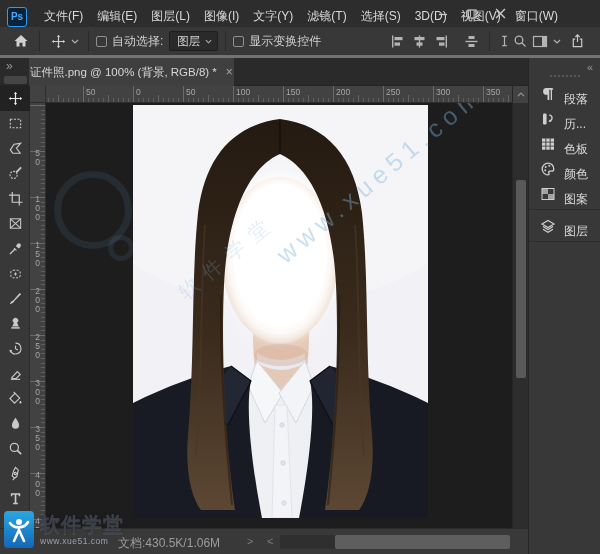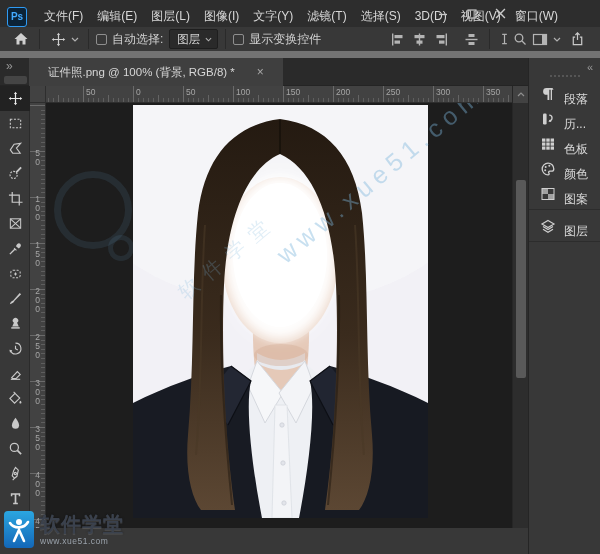--- a/index.html
+++ b/index.html
@@ -14,34 +14,34 @@
     border-bottom:1px solid #222;display:flex;align-items:center;}
   .ps-logo{width:20px;height:20px;margin-left:7px;border:1px solid #2f9bf4;border-radius:3px;
     background:#0c2337;color:#43aaff;font-size:10px;font-weight:bold;display:flex;
     align-items:center;justify-content:center;}
   .menu-items{display:flex;margin-left:10px;}
   .menu-item{font-size:12px;color:#d8d8d8;padding:0 7px;line-height:27px;white-space:nowrap;}
   .win-controls{position:absolute;left:428px;top:0;height:27px;display:flex;}
   .win-btn{width:29px;height:27px;display:flex;align-items:center;justify-content:center;}
   
   .optionsbar{position:absolute;left:0;top:27px;width:600px;height:31px;background:#383838;
-    border-bottom:7px solid #737373;display:flex;align-items:center;padding:0 12px 0 10px;}
+    border-bottom:3px solid #737373;display:flex;align-items:center;padding:0 12px 0 10px;}
   .ob-sep{width:1px;height:20px;background:#2a2a2a;margin:0 7px;flex:none;}
   .ob-ic{width:22px;height:22px;display:flex;align-items:center;justify-content:center;flex:none;}
   .checkbox{width:11px;height:11px;border:1px solid #8f8f8f;border-radius:2px;background:transparent;flex:none;margin-right:5px;}
   .ob-label{font-size:12px;color:#cfcfcf;white-space:nowrap;}
   .ob-select{display:flex;align-items:center;gap:5px;height:20px;margin-left:6px;padding:0 5px 0 7px;
     background:#2a2a2a;border:1px solid #1e1e1e;border-radius:2px;font-size:11.5px;color:#d3d3d3;}
   .ob-right{margin-left:auto;display:flex;align-items:center;}
   
   .tabbar{position:absolute;left:0;top:58px;width:530px;height:28px;background:#2a2a2a;border-bottom:1px solid #242424;}
   .tb-expander{position:absolute;left:6px;top:1px;font-size:12px;color:#969696;letter-spacing:-1px;}
   .tb-grip{position:absolute;left:4px;top:18px;width:23px;height:8px;background:#454545;border-radius:2px;}
   .doc-tab{position:absolute;left:29px;top:0;height:28px;display:flex;align-items:center;
-    background:#3f3f3f;padding:0 19px;gap:22px;}
+    background:#3f3f3f;padding:0 1px;gap:9px;}
   .doc-tab-title{font-size:11.5px;color:#d6d6d6;white-space:nowrap;}
   .doc-tab-close{font-size:12px;color:#a8a8a8;}
   
   .toolbar{position:absolute;left:0;top:86px;width:30px;height:442px;background:#383838;border-right:1px solid #2b2b2b;}
   .tool{width:30px;height:25px;display:flex;align-items:center;justify-content:center;}
   .tool.selected{background:#222;}
   
   .corner{position:absolute;left:30px;top:86px;width:16px;height:17px;background:#424242;
     border-right:1px solid #2e2e2e;border-bottom:1px solid #2e2e2e;}
   .hruler{position:absolute;left:46px;top:86px;width:466px;height:17px;background:#424242;
@@ -494,20 +494,28 @@
             <path d="M8 2.5L14 6 8 9.5 2 6z"></path>
             <path d="M3 8.6L8 11.6l5-3"></path>
             <path d="M3 11.2L8 14.2l5-3"></path>
           </svg>
         <span class="rp-label">图层</span>
       </div>
       <div class="rp-div"></div>
     </div>
   </div>
 
+  <div class="statusbar">
+    <span class="doc-info">文档:430.5K/1.06M</span>
+    <span class="sb-arrow" style="left:247px">&gt;</span>
+    <span class="sb-arrow" style="left:267px">&lt;</span>
+    <span class="hscroll-track">
+      <span class="hscroll-thumb"></span>
+    </span>
+  </div>
 
   <div class="sitemark">
     <span class="sm-logo">
       <svg width="22" height="26" viewBox="0 0 22 26">
         <circle cx="11" cy="5" r="3" fill="#ffffff"></circle>
         <path d="M2 6 C6 12 16 12 20 5" stroke="#ffffff" stroke-width="2.6" fill="none" stroke-linecap="round"></path>
         <path d="M6 24 L11 13 L16 24" stroke="#ffffff" stroke-width="2.6" fill="none" stroke-linecap="round"></path>
       </svg>
     </span>
     <span>

